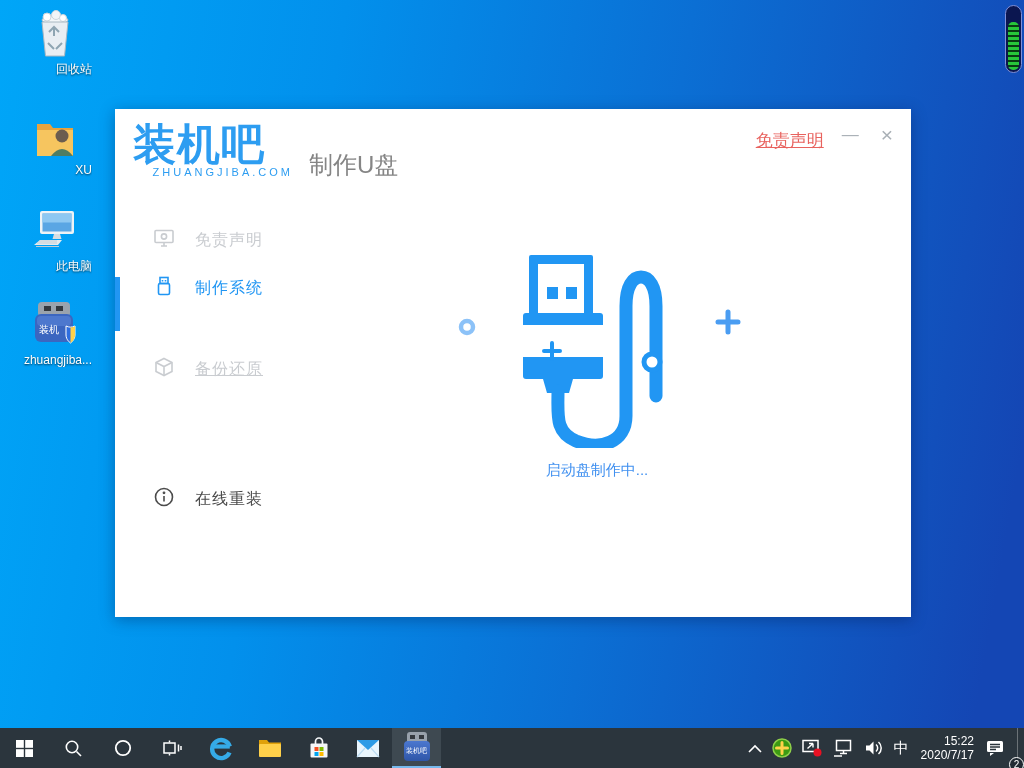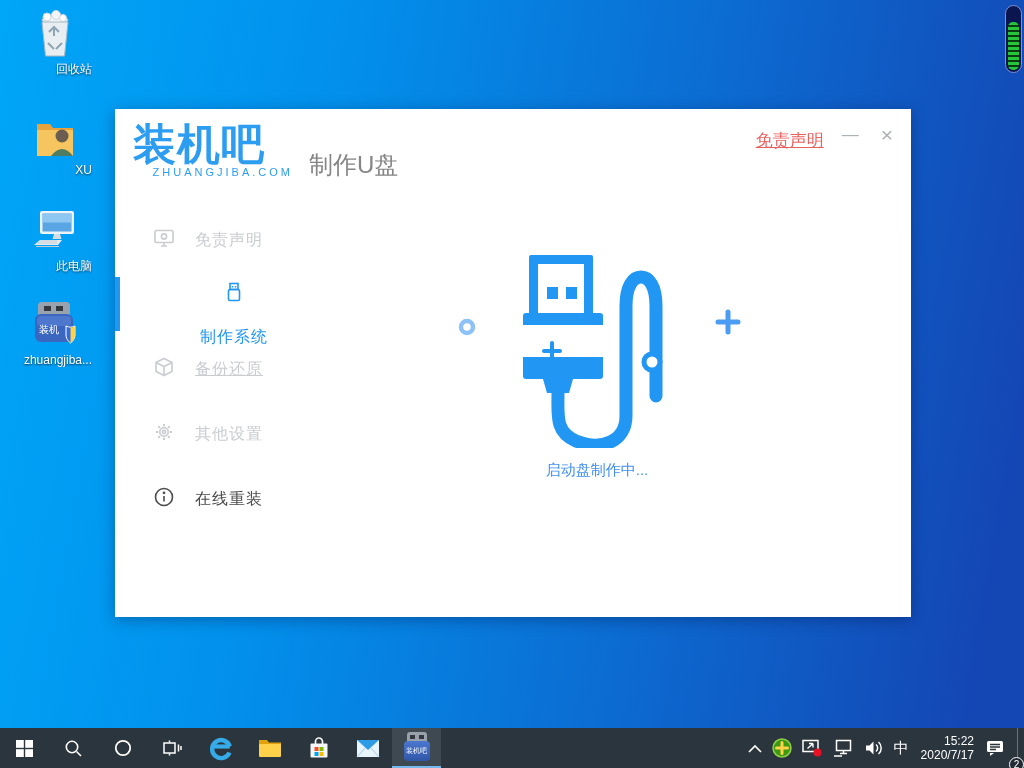--- a/index.html
+++ b/index.html
@@ -37,21 +37,21 @@
   .win-btn { color:#a9b0b6; cursor:pointer; font-size:17px; line-height:1; padding:2px 4px; }
   .win-btn.close { font-size:21px; }
 
   .active-bar { position:absolute; left:0; top:168px; width:5px; height:54px; background:#2196f3; }
 
   .side-item { position:absolute; left:0; width:200px; height:50px; display:flex; align-items:center;
     padding-left:38px; gap:20px; cursor:pointer; color:#c9ccd0; }
   .side-item .mlabel { font-size:16px; letter-spacing:1px; }
   .side-item.active { color:#2196f3; }
   .side-item.dark { color:#4b4b4b; }
-  #mi-0 { top:106px; } #mi-1 { top:172px;flex-direction:column; } #mi-2 { top:235px;text-decoration:underline; } #mi-3 { top:300px; } #mi-4 { top:365px; }
+  #mi-0 { top:106px; } #mi-1 { top:154px; } #mi-2 { top:235px;text-decoration:underline; } #mi-3 { top:300px; } #mi-4 { top:365px; }
 
   .illustration { position:absolute; left:340px; top:139px; width:290px; height:200px; }
   .status { position:absolute; left:282px; top:350px; width:400px; text-align:center;
     color:#4090f0; line-height:21px; }
   .status .l1 { font-size:15px; }
   .status .l2 { font-size:16px; }
 
   
   .taskbar { position:absolute; left:0; bottom:0; width:1024px; height:40px; background:#2b353d;
     display:flex; align-items:center; }
@@ -186,33 +186,20 @@
     <div class="side-item" id="mi-2">
       <span>
         <svg width="22" height="22" viewBox="0 0 22 22" fill="none" stroke="currentColor" stroke-width="1.6">
           <path d="M11,2.5 L19,6.5 V15.5 L11,19.5 L3,15.5 V6.5 Z"></path>
           <path d="M3,6.5 L11,10.5 L19,6.5 M11,10.5 V19.5"></path>
         </svg>
       </span>
       <span class="mlabel">备份还原</span>
     </div>
 
-    <div class="side-item" id="mi-3">
-      <span>
-        <svg width="22" height="22" viewBox="0 0 22 22" fill="none" stroke="currentColor" stroke-width="1.6">
-          <circle cx="11" cy="11" r="4.2"></circle>
-          <circle cx="11" cy="11" r="1.6"></circle>
-          <g stroke-width="2">
-            <path d="M11,3 v2.2 M11,16.8 v2.2 M3,11 h2.2 M16.8,11 h2.2"></path>
-            <path d="M5.3,5.3 l1.6,1.6 M15.1,15.1 l1.6,1.6 M16.7,5.3 l-1.6,1.6 M6.9,15.1 l-1.6,1.6"></path>
-          </g>
-        </svg>
-      </span>
-      <span class="mlabel">其他设置</span>
-    </div>
 
     <div class="side-item dark" id="mi-4">
       <span>
         <svg width="22" height="22" viewBox="0 0 22 22" fill="none" stroke="currentColor" stroke-width="1.6">
           <circle cx="11" cy="11" r="8.5"></circle>
           <path d="M11,10 v5.5"></path>
           <circle cx="11" cy="6.8" r="0.6" fill="currentColor"></circle>
         </svg>
       </span>
       <span class="mlabel">在线重装</span>

